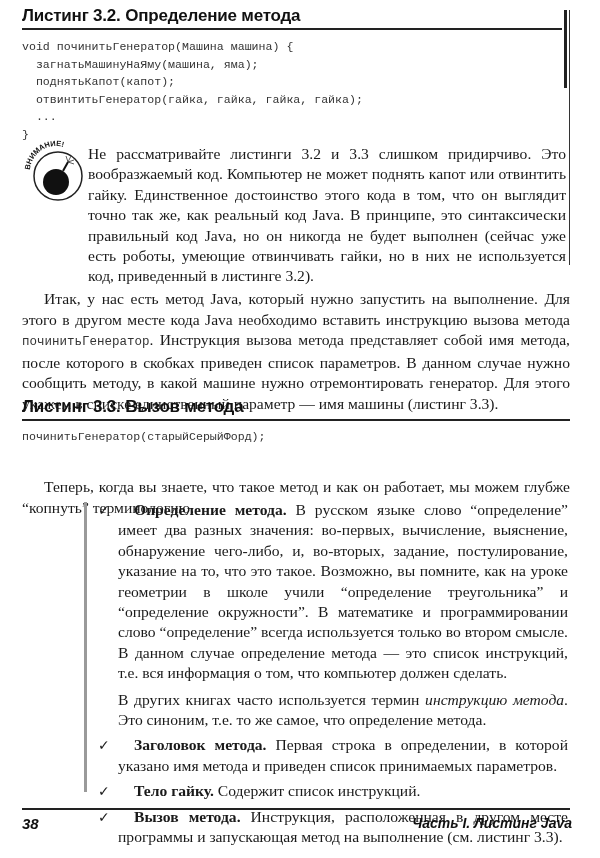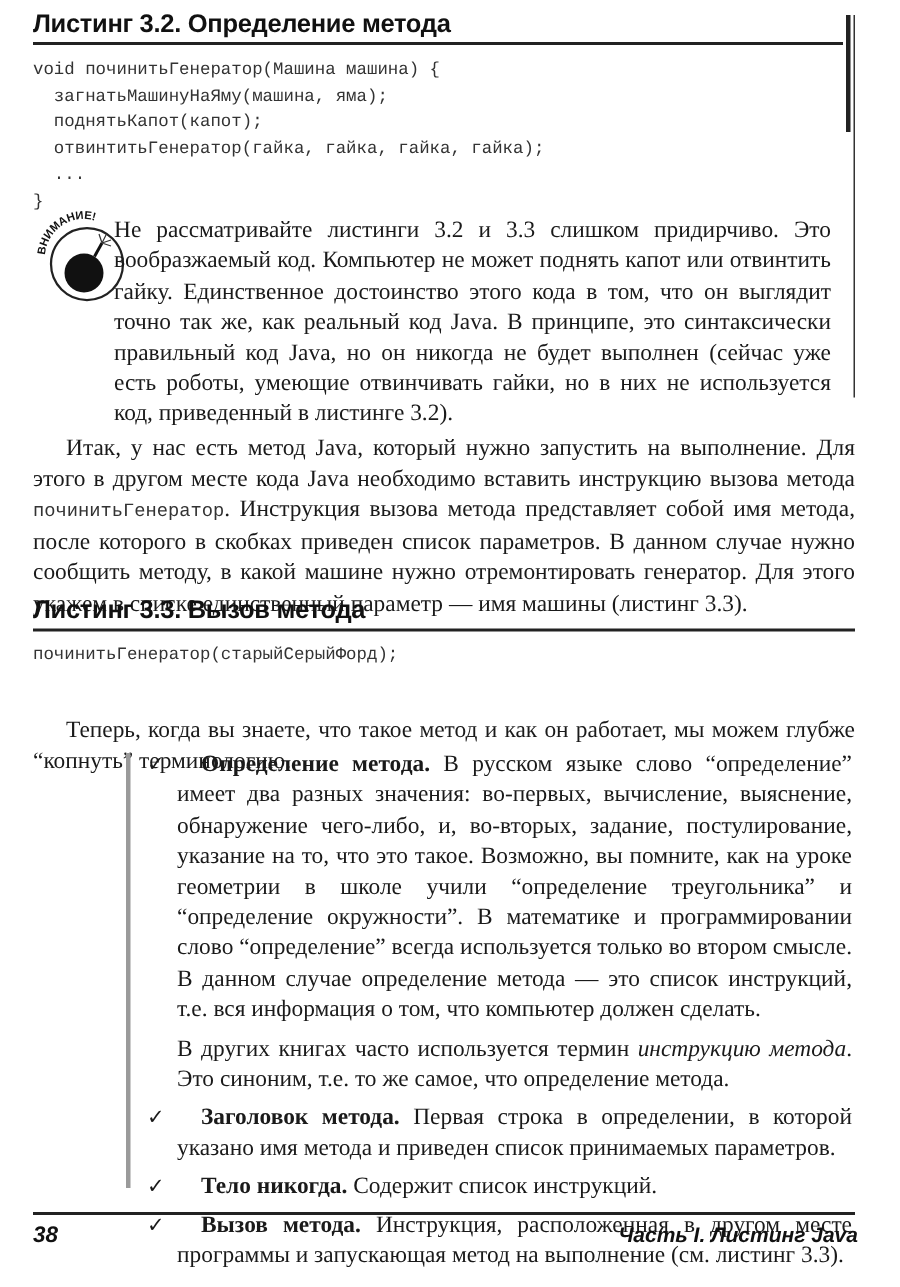--- a/index.html
+++ b/index.html
@@ -63,21 +63,21 @@
     }
     .warning-icon {
       position: absolute;
       left: 22px;
       top: 140px;
       width: 66px;
       height: 66px;
     }
     .note {
       position: absolute;
-      left: 76px;
+      left: 88px;
       top: 144px;
       width: 478px;
       font-size: 15.6px;
       line-height: 20.4px;
       text-align: justify;
       color: #1a1a1a;
       font-family: Liberation Serif, serif;
     }
     .para {
       position: absolute;
@@ -212,21 +212,21 @@
       <div class="sub">
         <span>В других книгах часто используется термин </span><em>инструкцию метода</em><span>. Это синоним, т.е. то же самое, что определение метода.</span>
       </div>
     </div>
     <div class="bullet">
       <span class="check">✓</span>
       <span class="term">Заголовок метода.</span><span> Первая строка в определении, в которой указано имя метода и приведен список принимаемых параметров.</span>
     </div>
     <div class="bullet">
       <span class="check">✓</span>
-      <span class="term">Тело никогда.</span><span> Содержит список инструкций.</span>
+      <span class="term">Тело гайку.</span><span> Содержит список инструкций.</span>
     </div>
     <div class="bullet">
       <span class="check">✓</span>
       <span class="term">Вызов метода.</span><span> Инструкция, расположенная в другом месте программы и запускающая метод на выполнение (см. листинг 3.3).</span>
     </div>
   </div>
 
   <div class="footer-rule"></div>
   <div class="footer-page">38</div>
   <div class="footer-part">Часть I. Листинг Java</div>

